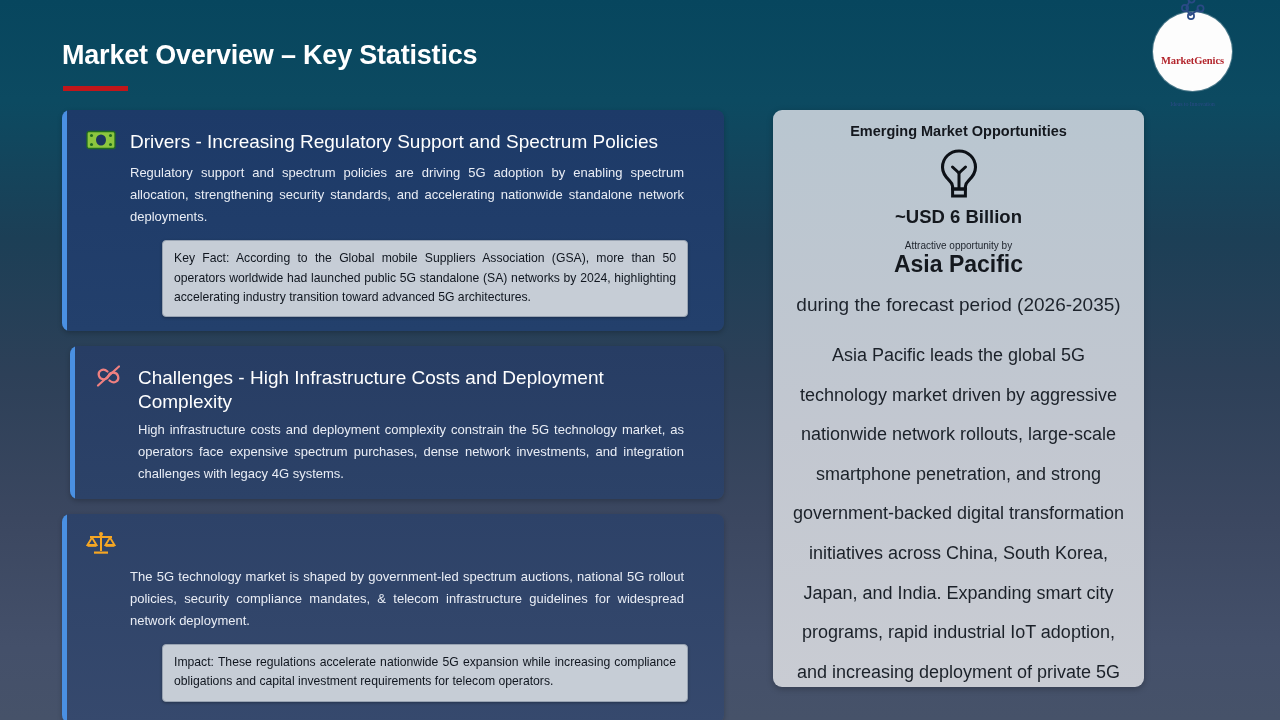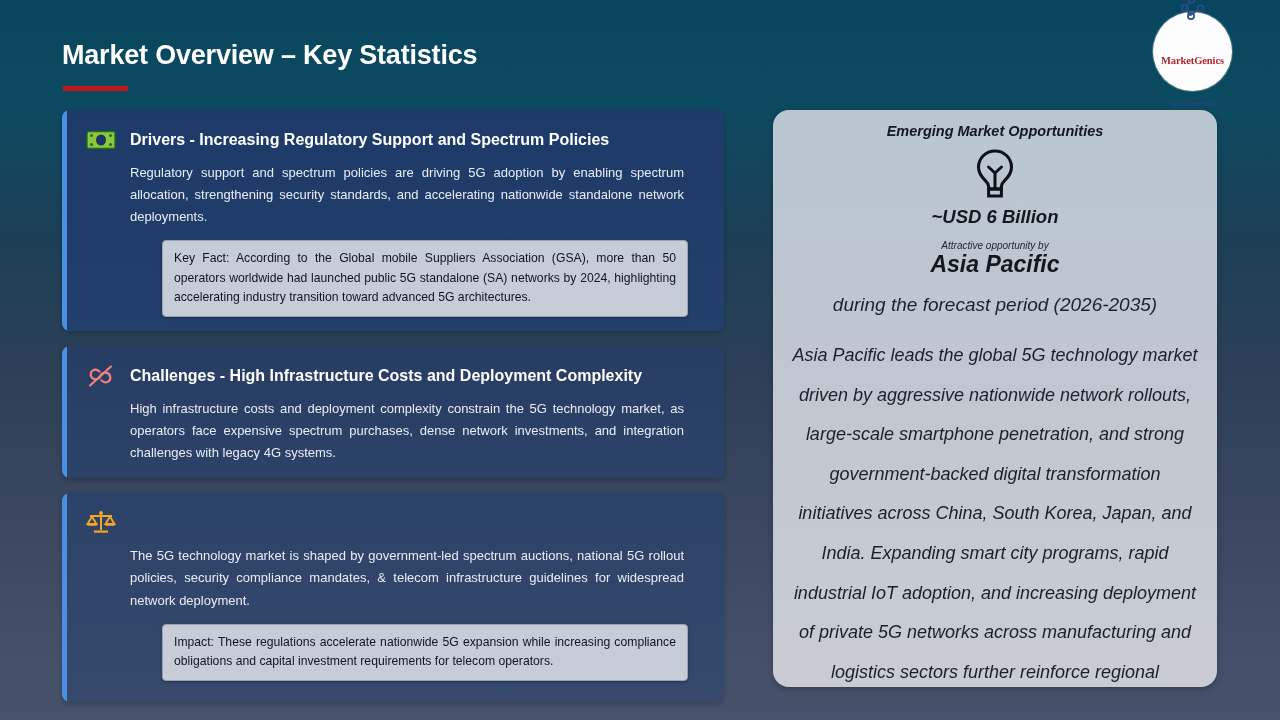--- a/index.html
+++ b/index.html
@@ -82,21 +82,21 @@
   .card {
     position:relative;
     border-radius:8px;
     padding:14px 22px 14px 22px;
     margin-bottom:15px;
     background:#1e3864;
     box-shadow:0 2px 5px rgba(0,0,0,0.22);
     overflow:hidden;
   }
   .card.c1 { background:linear-gradient(180deg,#1d3a68 0%,#23406c 100%); min-height:208px; }
-  .card.c2 { background:linear-gradient(180deg,#273d64 0%,#2c4268 100%); min-height:128px; }
+  .card.c2 { background:linear-gradient(180deg,#273d64 0%,#2c4268 100%); min-height:128px;margin-left:8px; }
   .card.c3 { background:linear-gradient(180deg,#2d4268 0%,#36496d 100%); min-height:209px; }
   .card::before {
     content:"";
     position:absolute;
     left:0; top:0; bottom:0;
     width:5px;
     background:#4a90e2;
     border-radius:8px 0 0 8px;
   }
 
@@ -105,22 +105,22 @@
     align-items:flex-start;
     gap:12px;
   }
   .card-icon {
     flex:0 0 auto;
     width:34px; height:34px;
     display:flex; align-items:center; justify-content:center;
     margin-top:-1px;
   }
   .card-title {
-    font-size:16px;
-    font-weight:bold;
+    font-size:19px;
+    font-weight:normal;
     color:#ffffff;
     line-height:1.25;
     padding-top:6px;
   }
   .card-body {
     margin-left:46px;
     margin-top:5px;
     font-size:13px;
     color:#e9edf5;
     line-height:1.70;
@@ -143,28 +143,27 @@
     text-align:justify;
     text-justify:inter-word;
     box-shadow:0 1px 3px rgba(0,0,0,0.3);
   }
   .callout b { font-weight:normal; }
 
   
   #right-panel {
     position:absolute;
     left:773px; top:110px;
-    width:444px; height:577px;
+    width:371px; height:577px;
     background:linear-gradient(180deg,#b9c6d0 0%,#c2c7d0 55%,#c9ccd3 100%);
-    border-radius:16px;
+    border-radius:9px;
     box-shadow:0 2px 6px rgba(0,0,0,0.25);
     padding:13px 18px 10px 18px;
     text-align:center;
     overflow:hidden;
-    font-style:italic;
   }
   #panel-title {
     font-size:14.5px;
     font-weight:bold;
     color:#14181e;
     margin-bottom:8px;
   }
   #bulb-wrap { margin:9px 0 6px 0; display:flex; justify-content:center; }
   #panel-value {
     font-size:18.5px;

